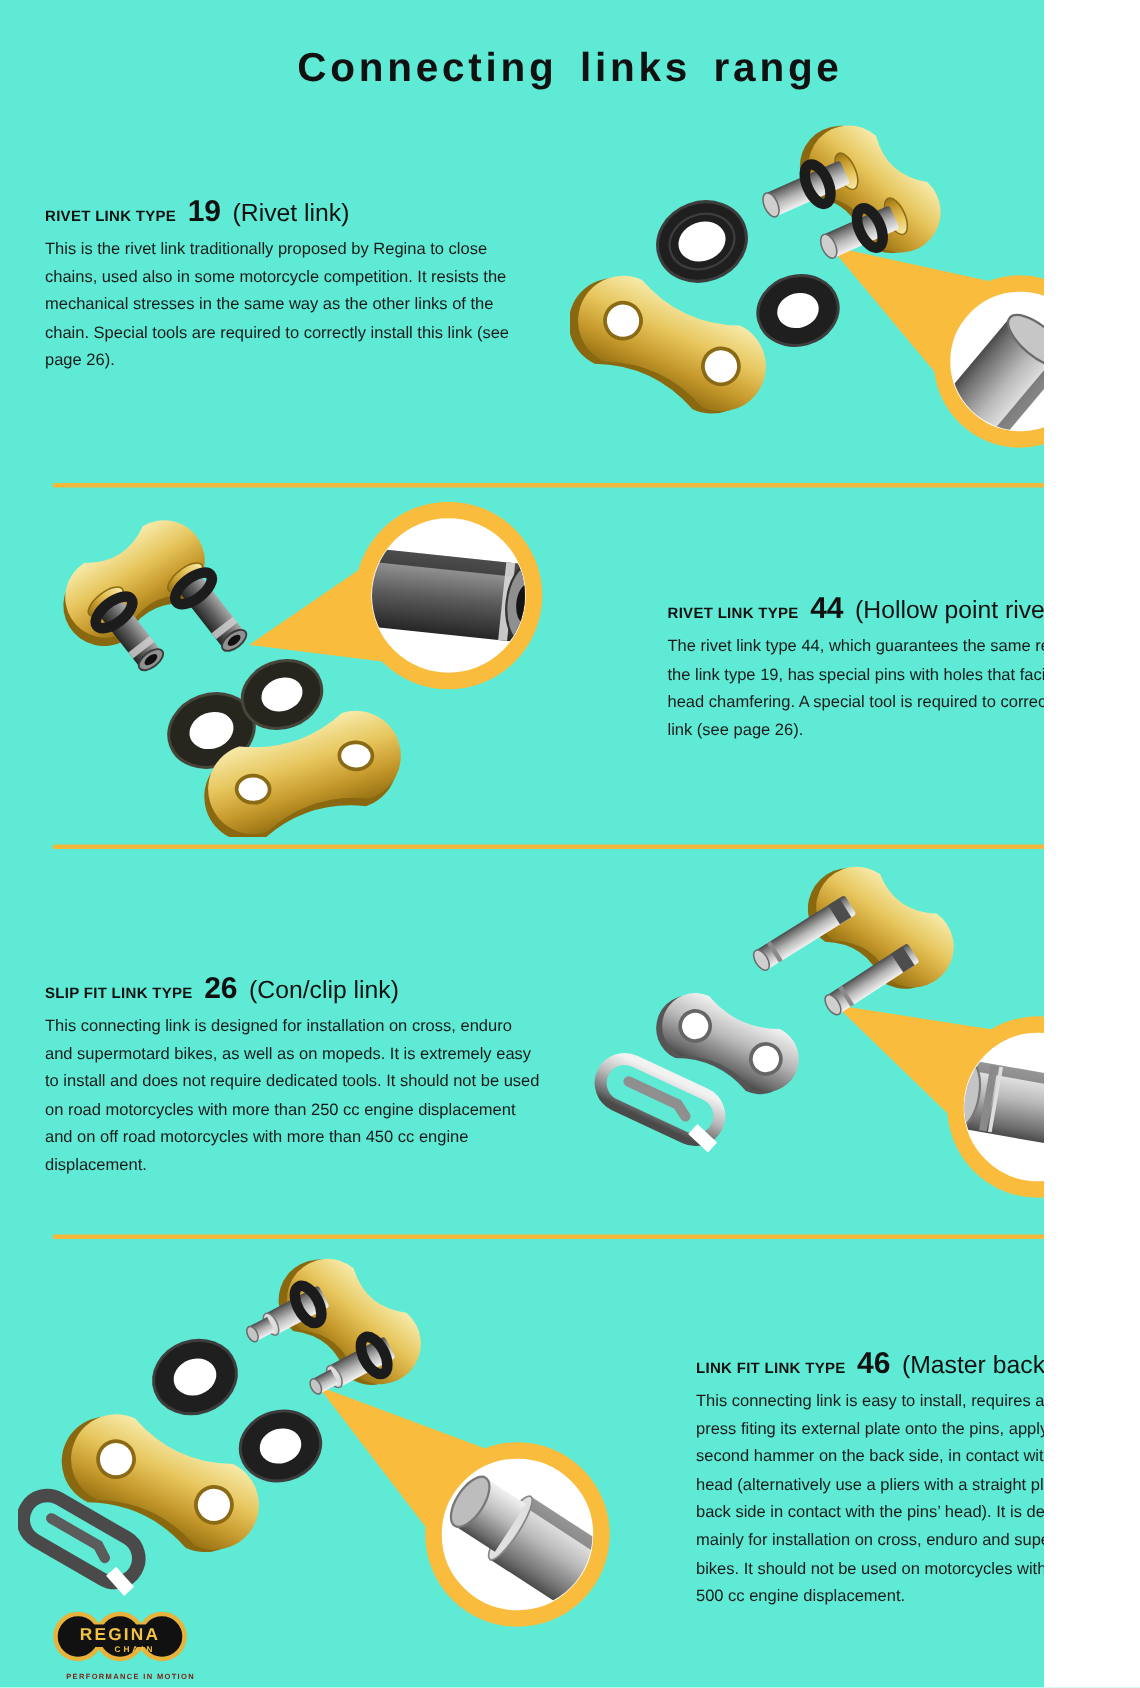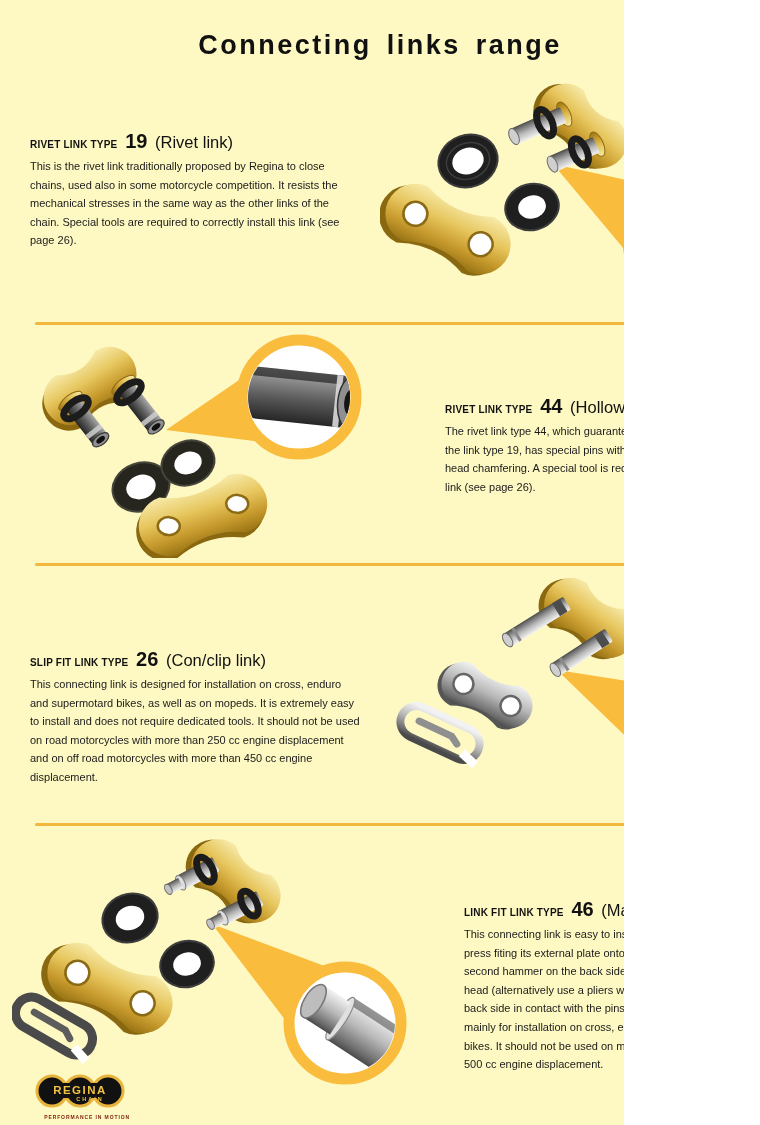--- a/index.html
+++ b/index.html
@@ -1,16 +1,16 @@
 <!DOCTYPE html>
 <html><head>
 <meta charset="utf-8">
 <style>
   html,body{margin:0;padding:0;background:#fff;}
-  #page{position:relative;width:624px;height:1125px;background:#fef9c3;overflow:hidden;
+  #page{position:relative;width:696px;height:1125px;background:#5eead4;overflow:hidden;
         font-family:"Liberation Sans",sans-serif;color:#1a1a1a;}
   .page-title{position:absolute;top:30px;left:0;width:760px;text-align:center;
     font-size:27px;font-weight:bold;letter-spacing:2.5px;word-spacing:5px;color:#111;}
   .text-block h2{margin:0;white-space:nowrap;color:#111;}
   .text-block .hp{font-size:10px;font-weight:bold;letter-spacing:.2px;}
   .text-block .hn{font-size:20px;font-weight:bold;padding:0 1px;}
   .text-block .hs{font-size:16.5px;font-weight:normal;}
   .text-block p{margin:3px 0 0 0;font-size:11px;line-height:18.6px;}
   .text-block{position:absolute;}
   #tb1{left:30px;top:126px;width:324px;}

